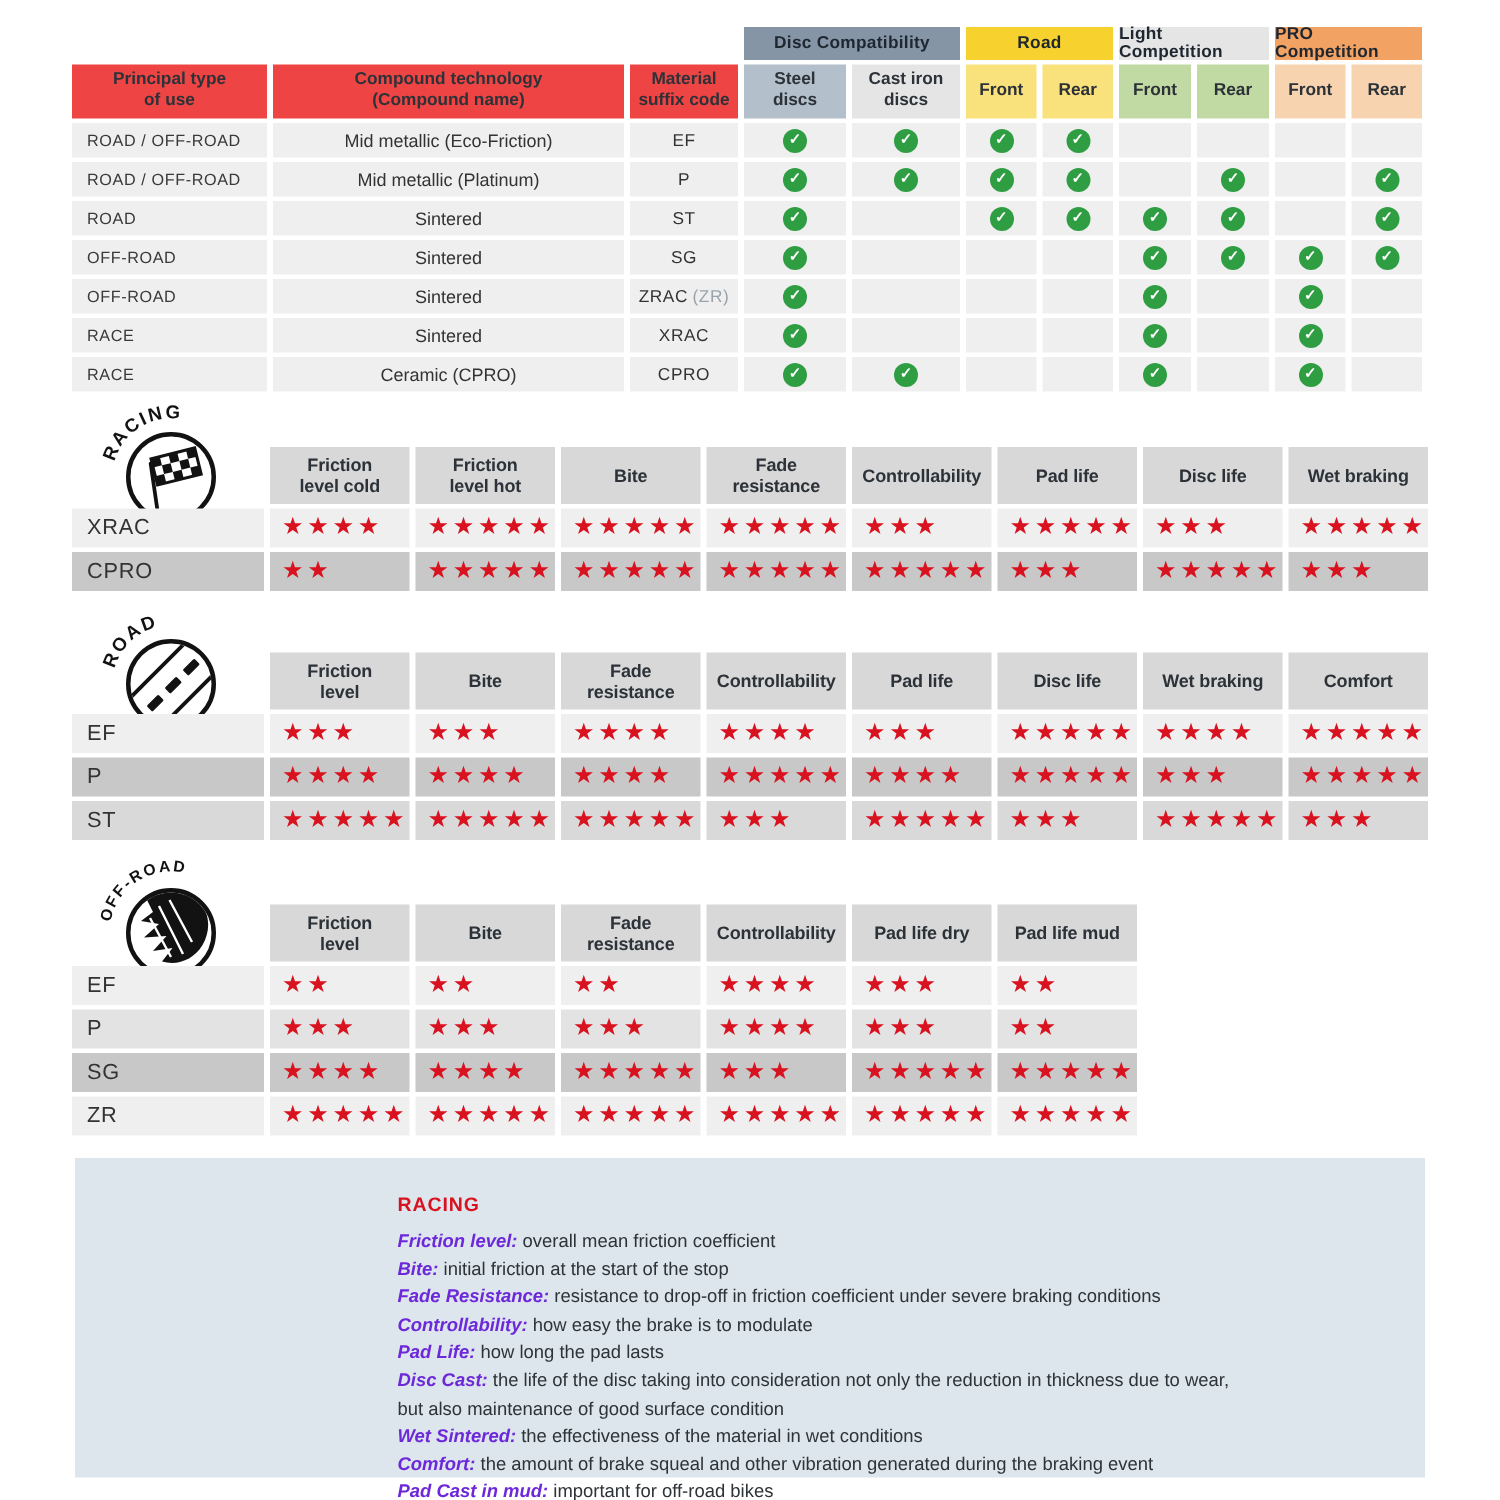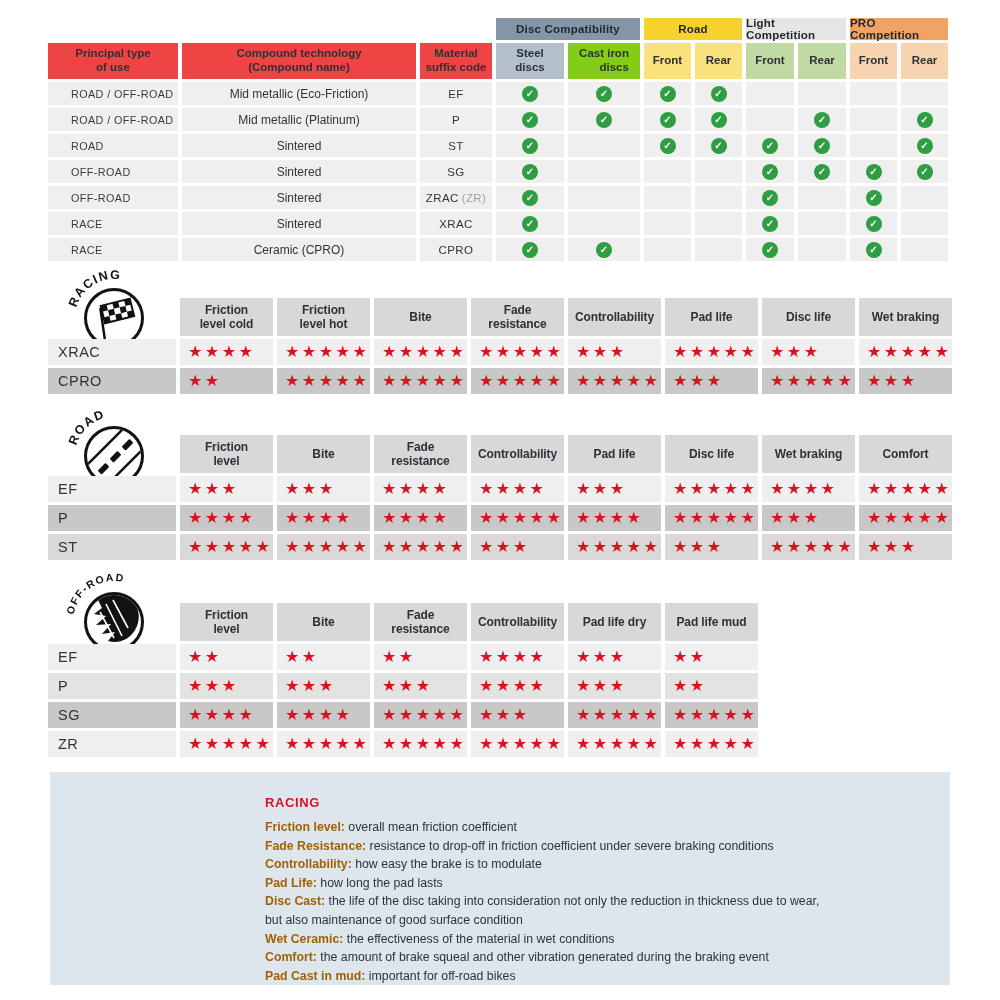--- a/index.html
+++ b/index.html
@@ -21,21 +21,21 @@
   .gh-spacer { background:transparent; }
   .ghead {
     display:flex; align-items:center; justify-content:center;
     font-weight:700; font-size:11.5px; color:#1e2630; letter-spacing:.2px;
   }
   .chead {
     background:#ef4444; display:flex; align-items:center; justify-content:center;
     text-align:center; white-space:pre-line; font-weight:700; font-size:11.5px;
     line-height:1.18; color:#2c3238;
   }
-  .c-use  { background:#efefef; display:flex; align-items:center; padding-left:23px;
+  .c-use  { background:#efefef; display:flex; align-items:center; padding-left:10px;
             font-size:10.8px; letter-spacing:.4px; color:#3a3a3a; }
   .c-tech { background:#efefef; display:flex; align-items:center; justify-content:center;
             font-size:12px; color:#333; }
   .c-code { background:#efefef; display:flex; align-items:center; justify-content:center;
             font-size:11.5px; letter-spacing:.4px; color:#333; }
   .c-code .sfx { color:#9aa3ab; margin-left:3px; }
   .c-check { background:#efefef; display:flex; align-items:center; justify-content:center; }
   .badge {
     width:16px; height:16px; border-radius:50%; background:#2f9e43; color:#fff;
     display:inline-flex; align-items:center; justify-content:center;
@@ -60,42 +60,42 @@
   .sect-icon { position:absolute; }
   .arc-text  { font-weight:700; fill:#121212; letter-spacing:1.5px; }
 
   
   .legend { position:absolute; left:50px; top:772px; width:900px; height:213px;
             background:#dce6ec; }
   .legend-inner { padding:23px 20px 0 215px; }
   .lg-title { color:#d8121f; font-weight:700; font-size:13px; letter-spacing:.6px;
               margin-bottom:8px; }
   .lg-line  { font-size:12.3px; line-height:18.6px; color:#2e3338; }
-  .lg-line b { color:#a16207; }
+  .lg-line b { color:#6d28d9;font-style:italic; }
 </style>
 </head>
 <body>
 
 <div class="page">
 
   <div class="grid" id="compat-grid">
       <div class="gh-spacer" style="grid-column: 1 / 4;"></div>
       <div class="ghead" style="background: rgb(133, 149, 166); grid-column: 4 / 6;">Disc Compatibility</div>
       <div class="ghead" style="background: rgb(247, 210, 46); grid-column: 6 / 8;">Road</div>
       <div class="ghead" style="background: #e5e5e5; grid-column: 8 / 10;">Light Competition</div>
       <div class="ghead" style="background: rgb(242, 162, 99); grid-column: 10 / 12;">PRO Competition</div>
       <div class="chead">Principal type
 of use</div>
       <div class="chead">Compound technology
 (Compound name)</div>
       <div class="chead">Material
 suffix code</div>
       <div class="chead" style="background: rgb(179, 191, 202);">Steel
 discs</div>
-      <div class="chead" style="background: #84cc16; text-align: right;">Cast iron
+      <div class="chead" style="background: #e5e5e5;">Cast iron
 discs</div>
       <div class="chead" style="background: rgb(249, 225, 124);">Front</div>
       <div class="chead" style="background: rgb(249, 225, 124);">Rear</div>
       <div class="chead" style="background: rgb(193, 217, 163);">Front</div>
       <div class="chead" style="background: rgb(193, 217, 163);">Rear</div>
       <div class="chead" style="background: rgb(248, 211, 176);">Front</div>
       <div class="chead" style="background: rgb(248, 211, 176);">Rear</div>
       <div class="c-use">ROAD / OFF-ROAD</div>
       <div class="c-tech">Mid metallic (Eco-Friction)</div>
       <div class="c-code">
@@ -552,25 +552,26 @@
       <div class="rstars" style="background: rgb(239, 239, 239);">
         <span class="stars">★★★★★</span>
       </div>
     </div>
 
   <div class="legend">
     <div class="legend-inner">
       <div class="lg-title">RACING</div>
       <div id="legend-items">
           <div class="lg-line"><b>Friction level:</b> overall mean friction coefficient</div>
+          <div class="lg-line"><b>Bite:</b> initial friction at the start of the stop</div>
           <div class="lg-line"><b>Fade Resistance:</b> resistance to drop-off in friction coefficient under severe braking conditions</div>
           <div class="lg-line"><b>Controllability:</b> how easy the brake is to modulate</div>
           <div class="lg-line"><b>Pad Life:</b> how long the pad lasts</div>
           <div class="lg-line"><b>Disc Cast:</b> the life of the disc taking into consideration not only the reduction in thickness due to wear,</div>
           <div class="lg-line">but also maintenance of good surface condition</div>
-          <div class="lg-line"><b>Wet Ceramic:</b> the effectiveness of the material in wet conditions</div>
+          <div class="lg-line"><b>Wet Sintered:</b> the effectiveness of the material in wet conditions</div>
           <div class="lg-line"><b>Comfort:</b> the amount of brake squeal and other vibration generated during the braking event</div>
           <div class="lg-line"><b>Pad Cast in mud:</b> important for off-road bikes</div>
         </div>
     </div>
   </div>
 
 </div>
 
 </body></html>

